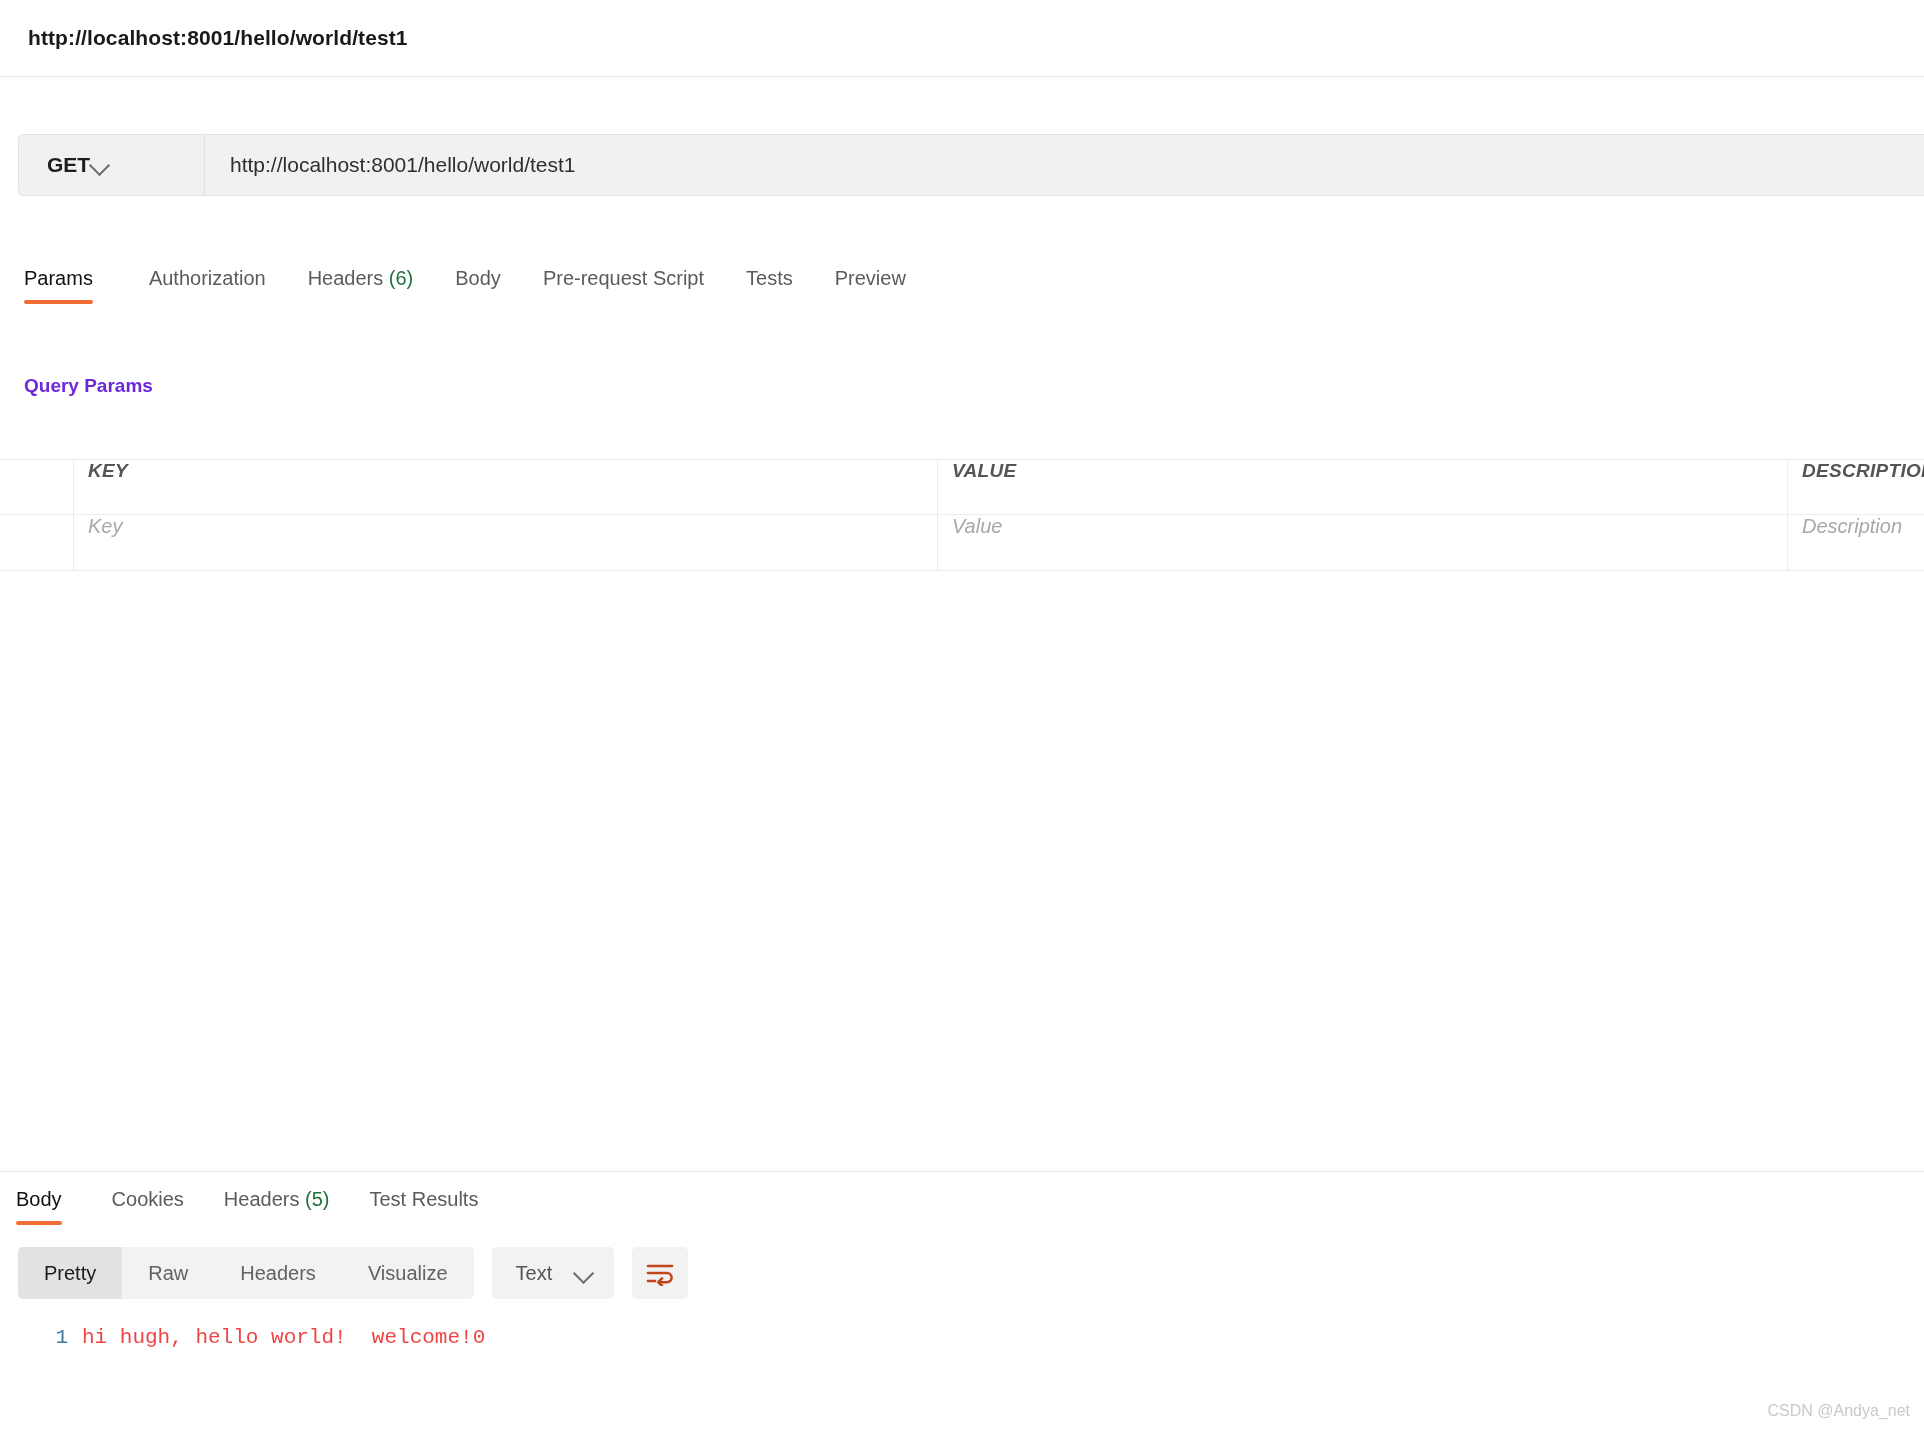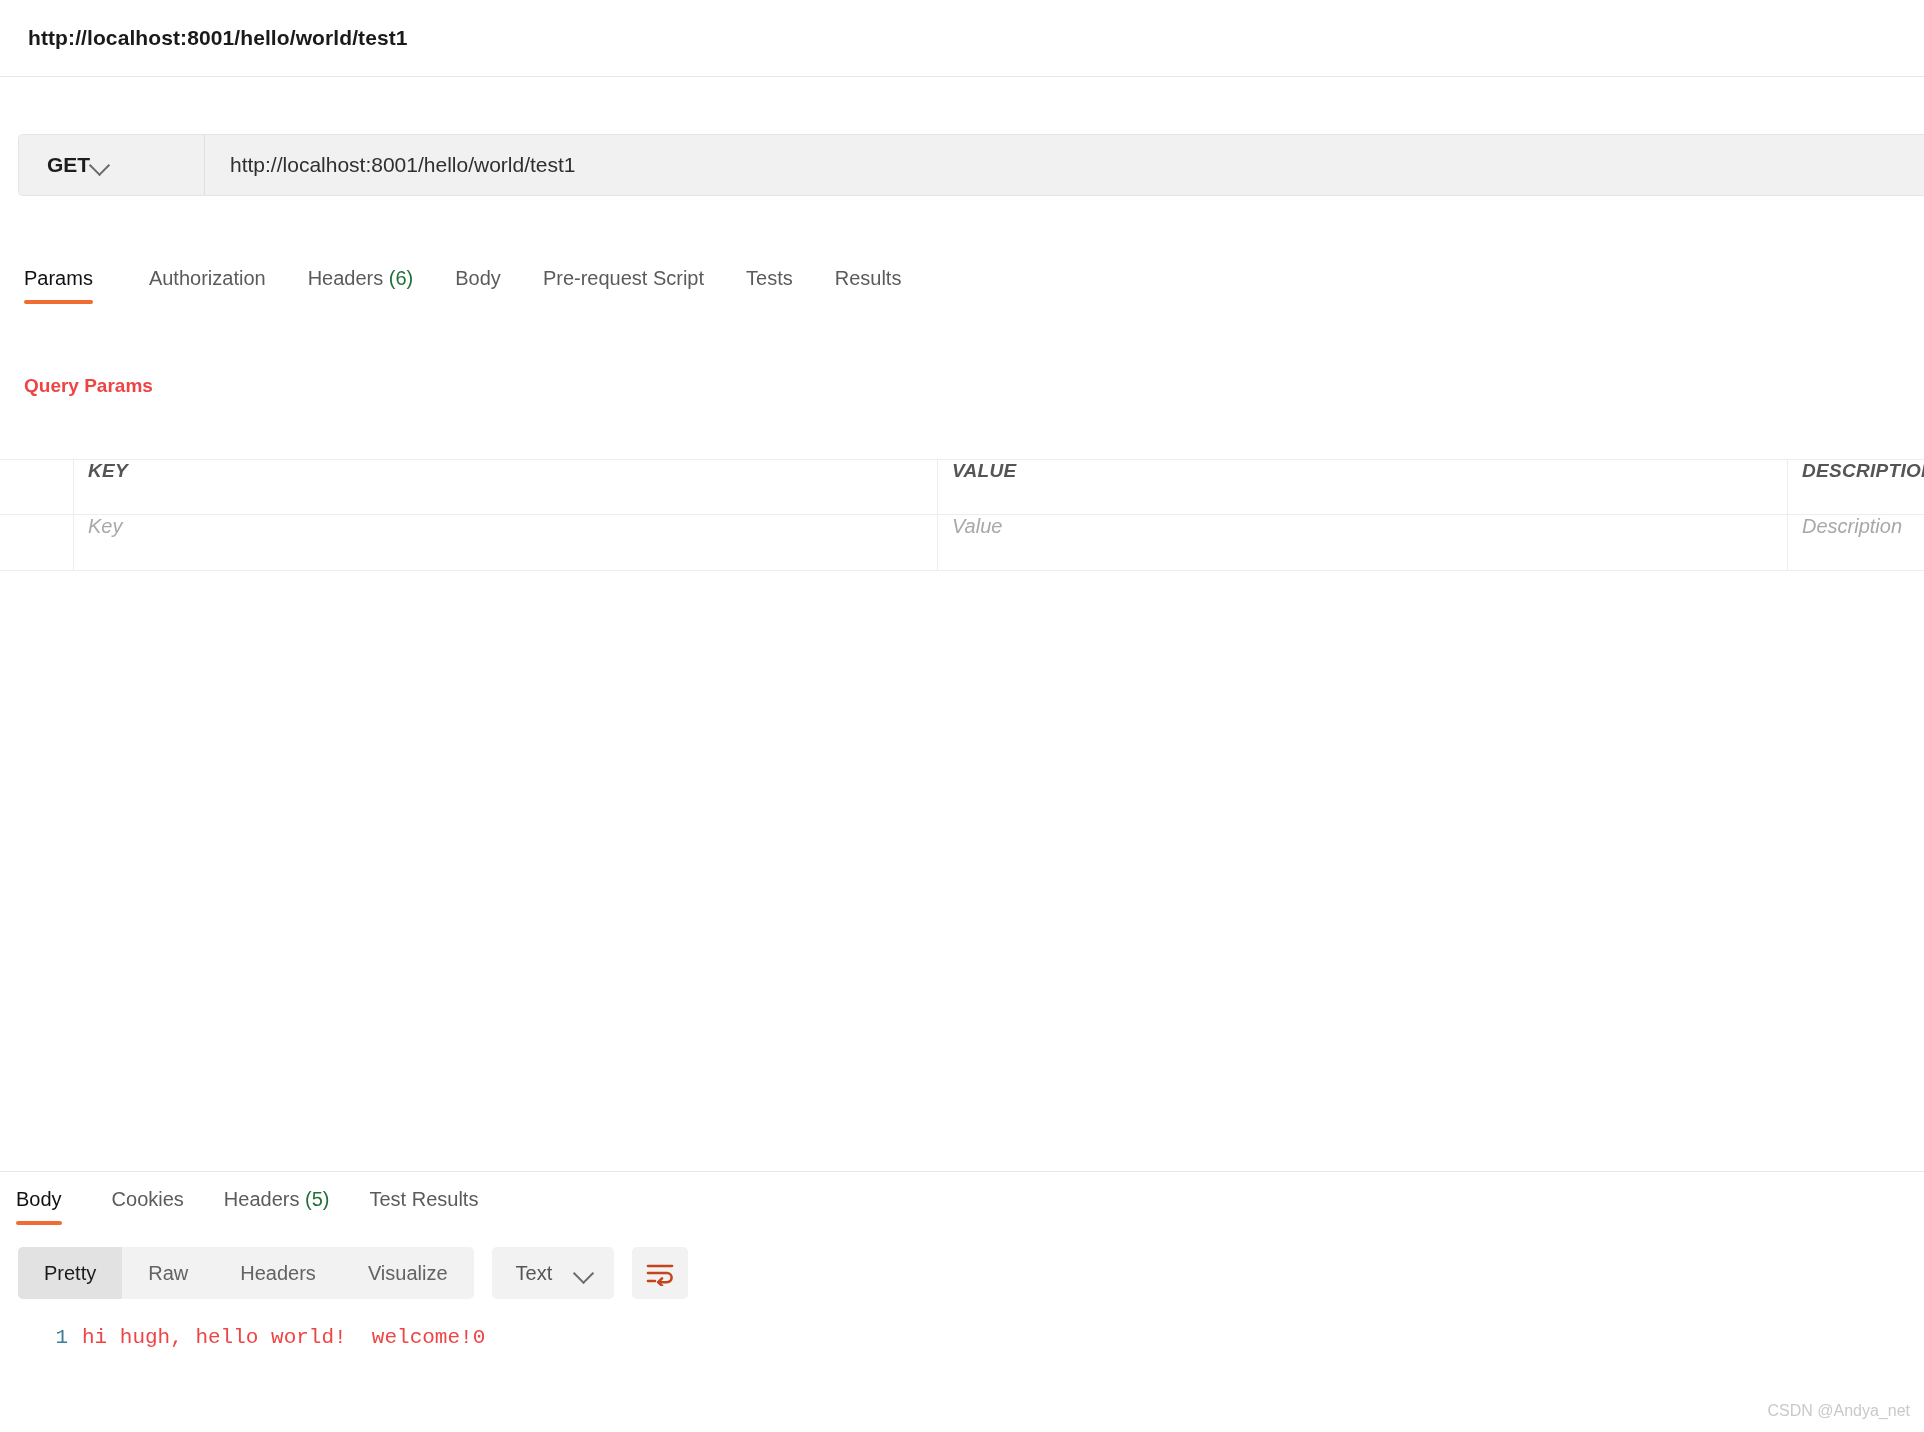--- a/index.html
+++ b/index.html
@@ -132,21 +132,21 @@
   }
   .tab:first-child.active::after { left: 0; right: 21px; }
   .tab .count { color: #20703a; }
 
   
   .qp-head {
     flex: none;
     padding: 14px 0 16px 24px;
     font-size: 19px;
     font-weight: 700;
-    color: #ef4444;
+    color: #6d28d9;
   }
 
   .params-table {
     flex: none;
     width: 100%;
     border-top: 1px solid #ededed;
     border-bottom: 1px solid #ededed;
     font-size: 19px;
   }
   .ptr {
@@ -309,21 +309,21 @@
     <div class="tab">
       <span>Body</span>
     </div>
     <div class="tab">
       <span>Pre-request Script</span>
     </div>
     <div class="tab">
       <span>Tests</span>
     </div>
     <div class="tab">
-      <span>Results</span>
+      <span>Preview</span>
     </div>
   </div>
 
   <div class="qp-head">Query Params</div>
 
   <div class="params-table">
     <div class="ptr">
       <div class="pcell checkcol"></div>
       <div class="pcell keycol">
         <span class="hdr-text">KEY</span>

